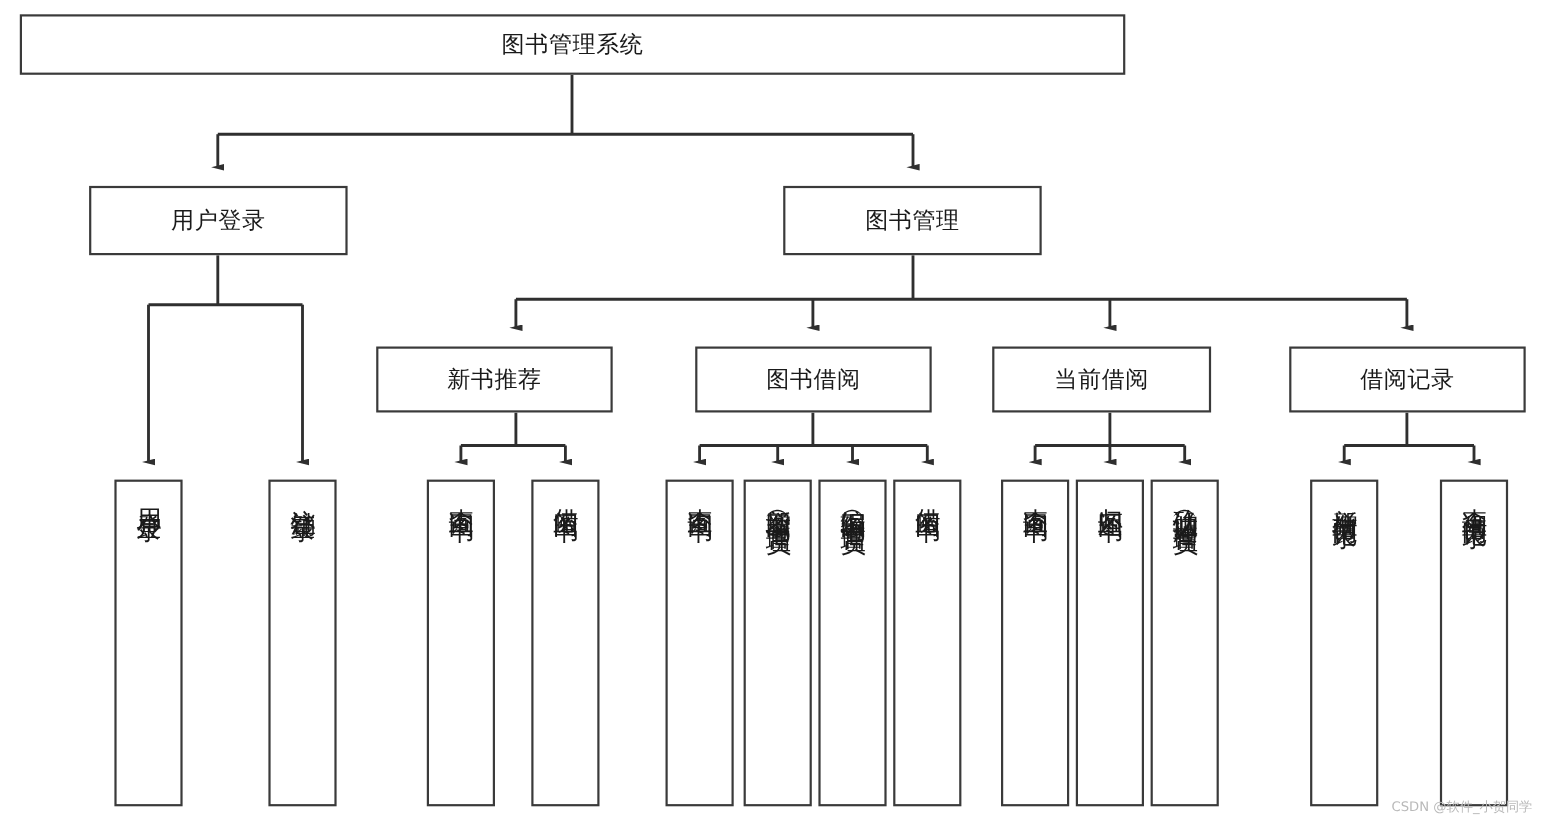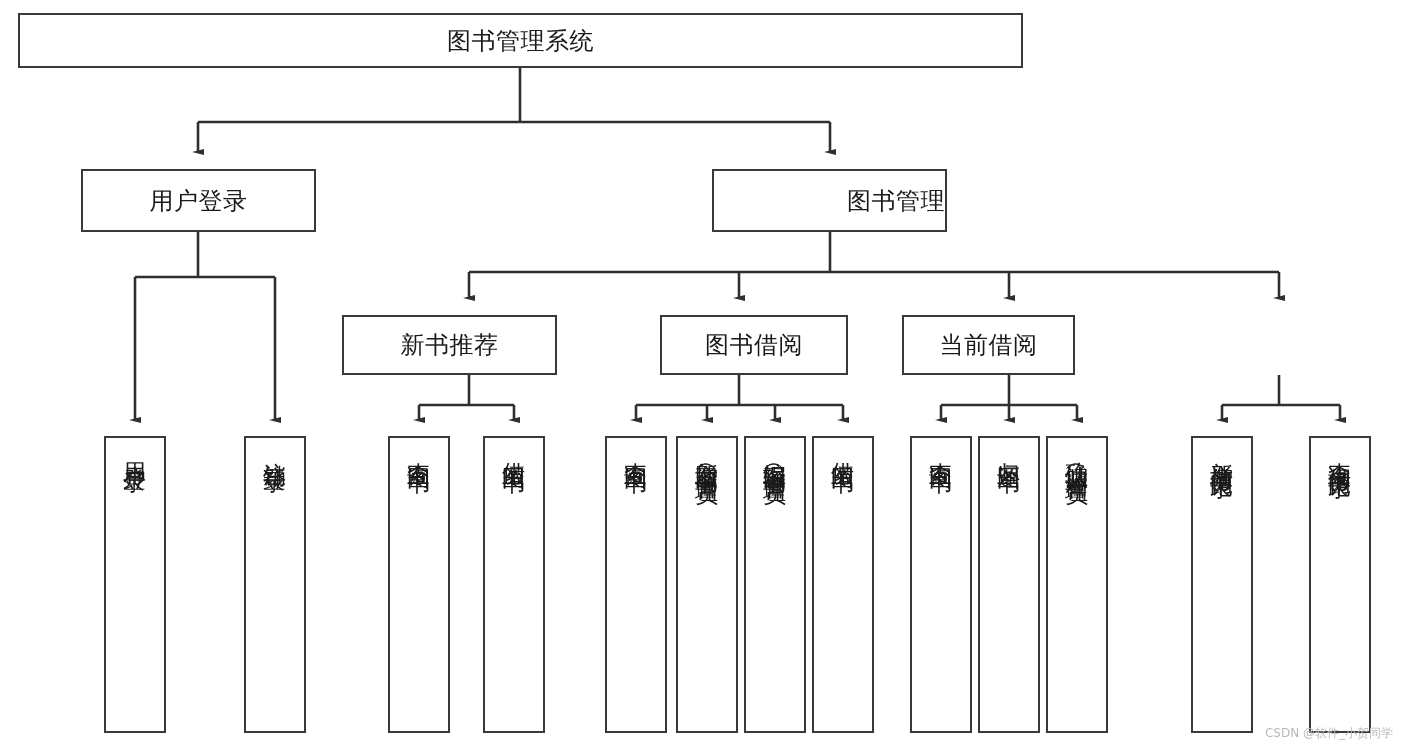--- a/index.html
+++ b/index.html
@@ -36,21 +36,21 @@
     justify-content: center;
     color: #1a1a1a;
   }
   .node .label {
     display: block;
     text-align: center;
     line-height: 1.25;
     letter-spacing: 0.5px;
   }
   .node.horizontal .label {
-    font-size: 24px;
+    font-size: 21px;
   }
   .node.vertical {
     align-items: flex-start;
     padding-top: 6px;
   }
   .node.vertical .label {
     writing-mode: vertical-rl;
     text-orientation: upright;
     font-size: 23px;
     letter-spacing: 3px;
@@ -121,32 +121,35 @@
     </g>
   </svg>
 
   <div class="node horizontal" style="left:18px; top:13px; width:1005px; height:55px;">
     <span class="label">图书管理系统</span>
   </div>
 
   <div class="node horizontal" style="left:81px; top:169px; width:235px; height:63px;">
     <span class="label">用户登录</span>
   </div>
-  <div class="node horizontal" style="left:712px; top:169px; width:235px; height:63px;justify-content:flex-end;">
+  <div class="node horizontal" style="left:712px; top:169px; width:235px; height:63px;">
     <span class="label">图书管理</span>
   </div>
 
   <div class="node horizontal" style="left:342px; top:315px; width:215px; height:60px;">
     <span class="label">新书推荐</span>
   </div>
-  <div class="node horizontal" style="left:660px; top:315px; width:188px; height:60px;">
+  <div class="node horizontal" style="left:632px; top:315px; width:215px; height:60px;">
     <span class="label">图书借阅</span>
   </div>
-  <div class="node horizontal" style="left:902px; top:315px; width:173px; height:60px;">
+  <div class="node horizontal" style="left:902px; top:315px; width:199px; height:60px;">
     <span class="label">当前借阅</span>
+  </div>
+  <div class="node horizontal" style="left:1172px; top:315px; width:215px; height:60px;">
+    <span class="label">借阅记录</span>
   </div>
 
   <div class="node vertical" style="left:104px; top:436px; width:62px; height:297px;">
     <span class="label">用户登录</span>
   </div>
   <div class="node vertical" style="left:244px; top:436px; width:62px; height:297px;">
     <span class="label">注销登录</span>
   </div>
 
   <div class="node vertical" style="left:388px; top:436px; width:62px; height:297px;">

